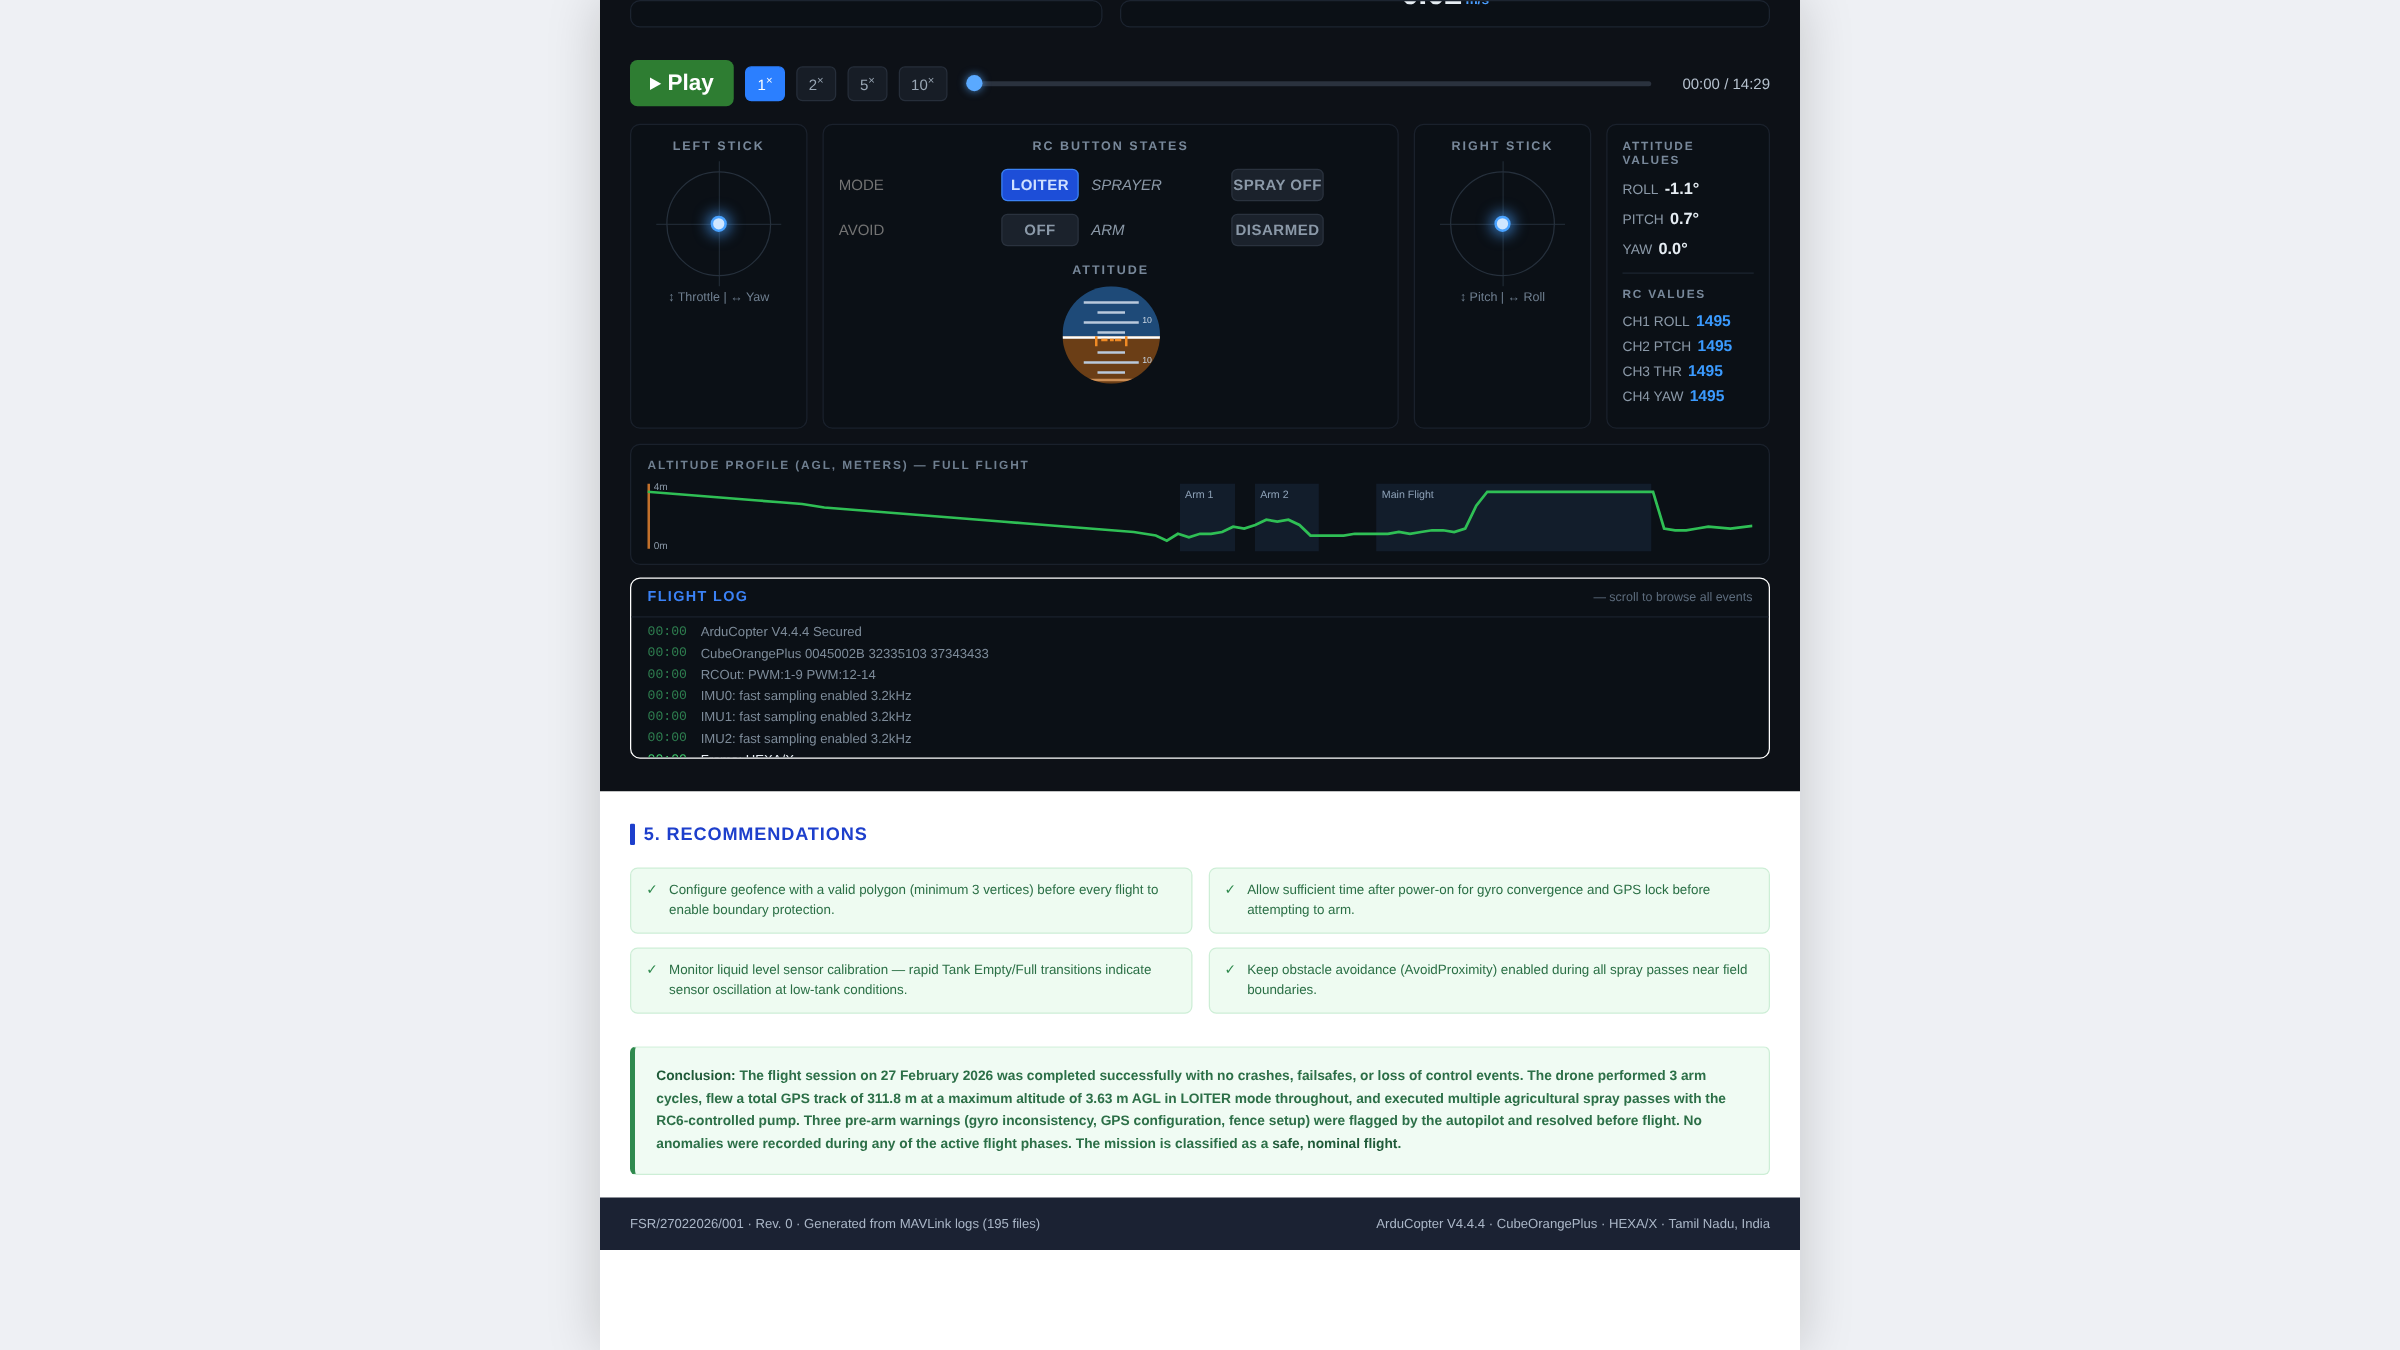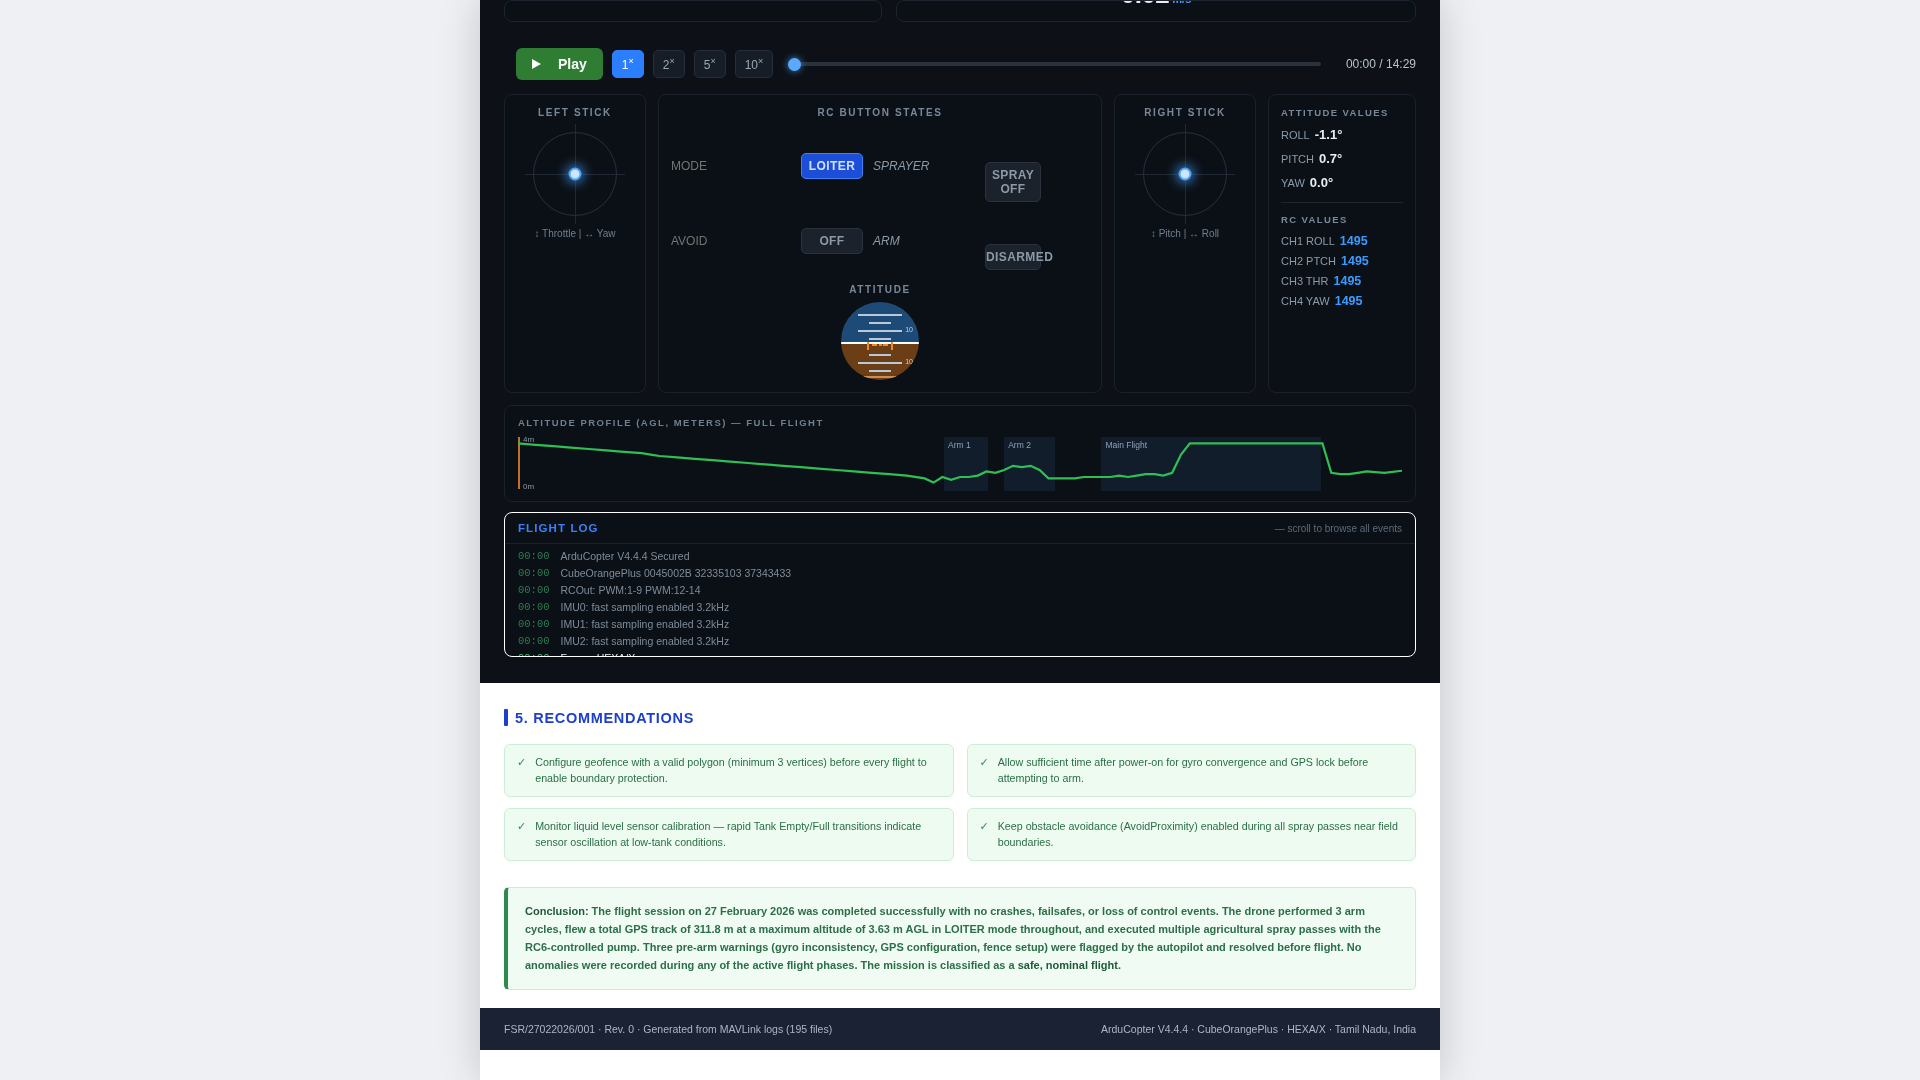--- a/index.html
+++ b/index.html
@@ -45,24 +45,23 @@
   .speed-unit { font-size: 11px; color: #4a9eff; margin-left: 3px; font-weight: 600; }
 
   
   .playback {
     display: flex; align-items: center; gap: 9px;
     margin-top: 26px;
   }
   .btn-play {
     background: #2e7d32; color: #fff; border: none;
     border-radius: 6px; padding: 8px 16px;
-    font-size: 14px; font-weight: 700; cursor: pointer;
-    display: flex; align-items: center; gap: 17px;
+    font-size: 18px; font-weight: 700; cursor: pointer;
+    display: flex; align-items: center; gap: 5px;
     font-family: "Liberation Sans", sans-serif;
-    margin-left: 12px;
   }
   .tri { width: 0; height: 0; border-left: 9px solid #fff;
          border-top: 5.5px solid transparent; border-bottom: 5.5px solid transparent; }
   .spd {
     background: #171d26; color: #9aa7b5; border: 1px solid #262e3a;
     border-radius: 5px; padding: 5px 9px; font-size: 12px; cursor: pointer;
     font-family: "Liberation Sans", sans-serif;
   }
   .spd.active { background: #2b7fff; border-color: #2b7fff; color: #fff; }
   .spd sup { font-size: 9px; }
@@ -99,33 +98,33 @@
   .rc-grid { margin-top: 12px; }
   .rc-line { display: flex; align-items: center; margin-bottom: 10px; }
   .rc-key { font-size: 12px; color: #737373; width: 130px; }
   .pill {
     border-radius: 5px; font-size: 12px; font-weight: 700;
     padding: 5px 0; text-align: center; width: 62px; letter-spacing: .4px;
   }
   .pill.on { background: #1d4ed8; border: 1px solid #3b82f6; color: #cfe0ff; }
   .pill.off { background: #1b222c; border: 1px solid #2a323e; color: #8b99a8; }
   .rc-mid { font-size: 12px; color: #8b99a8; width: 122px; padding-left: 10px; font-style: italic; }
-  .pill.wide { width: 56px; margin-top: 32px; }
+  .pill.wide { width: 74px; }
   .att-title { font-size: 10px; letter-spacing: 1.6px; color: #78889a; text-align: center; font-weight: 700; margin-top: 4px; }
   .adi-wrap { display: flex; justify-content: center; margin-top: 7px; }
   .adi { position: relative; width: 78px; height: 78px; border-radius: 50%; overflow: hidden; }
   .adi-sky { position: absolute; left: 0; right: 0; top: 0; height: 51%; background: #1e4a78; }
   .adi-gnd { position: absolute; left: 0; right: 0; bottom: 0; height: 49%; background: #6b3e16; }
   .adi-horizon { position: absolute; left: 0; right: 0; top: 51%; height: 2px; background: #ffffff; }
   .adi-tick { position: absolute; height: 1.5px; background: #b9c9dc; left: 50%; transform: translateX(-50%); }
   .adi-num { position: absolute; font-size: 7px; color: #c7d4e2; }
   .adi-crosshair { position: absolute; left: 50%; top: 51%; transform: translateX(-50%); width: 26px; height: 8px; }
   .adi-crosshair i { position: absolute; background: #f08a24; display: block; }
 
-  .values-panel { width: 148px; }
+  .values-panel { width: 131px; }
   .vp-title { font-size: 9.5px; letter-spacing: 1.4px; color: #78889a; font-weight: 700; margin-bottom: 9px; }
   .vp-line { margin-bottom: 9px; font-size: 11px; color: #8b99a8; }
   .vp-line b { color: #e6edf3; font-size: 13px; margin-left: 5px; }
   .vp-div { height: 1px; background: #1d2530; margin: 12px 0 11px 0; }
   .rcv-line { font-size: 11px; color: #8b99a8; margin-bottom: 6px; }
   .rcv-line b { color: #3b9bff; font-size: 12.5px; margin-left: 5px; }
 
   
   .alt-card {
     background: #0b1016; border: 1px solid #1a212c; border-radius: 8px;

